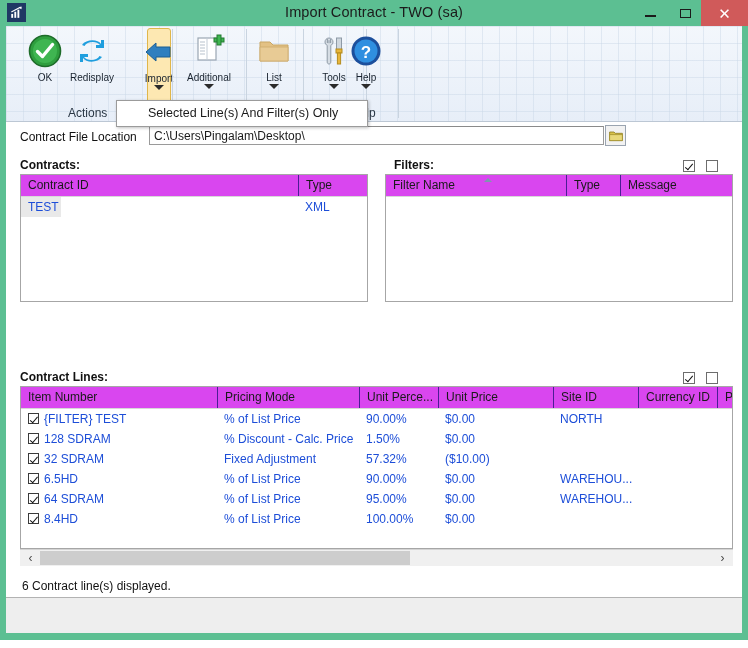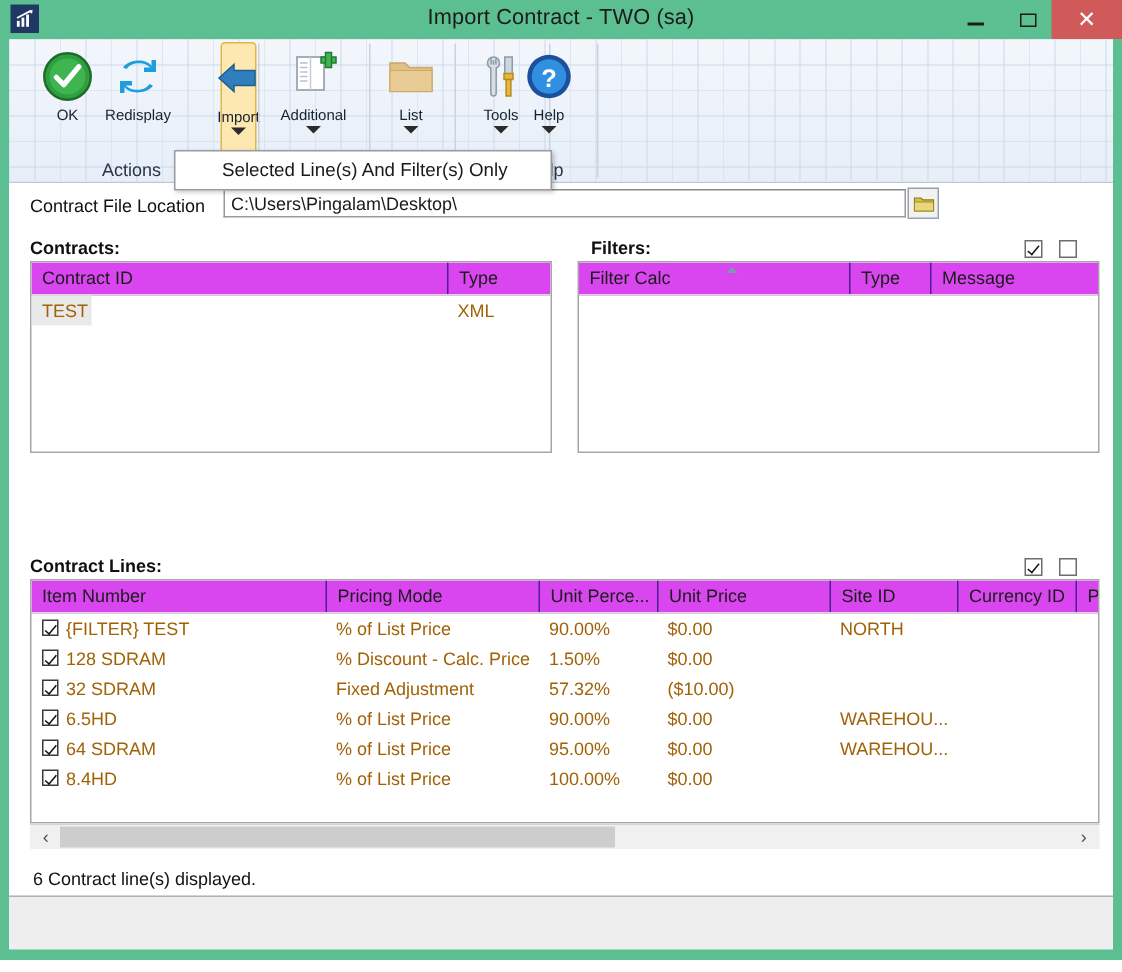--- a/index.html
+++ b/index.html
@@ -236,21 +236,21 @@
   }
   .hcell.bord { border-left: 1px solid #4c1d95; }
   .grow {
     position: relative;
     height: 20px;
   }
   .cell {
     position: absolute;
     top: 0; height: 20px; line-height: 20px;
     font-size: 12px;
-    color: #a16207;
+    color: #1d4ed8;
     padding-left: 7px;
     box-sizing: border-box;
     white-space: nowrap;
     overflow: hidden;
   }
   .cell.sel { background: #e9e9e9; }
   .status {
     position: absolute;
     font-size: 12px;
     color: #111;
@@ -498,21 +498,21 @@
     </div>
     <div class="status" style="left:16px; top:332px;">1 Contract(s) displayed.</div>
 
     <div class="sec-title" style="left:379px; top:36px;padding-left:9px;">Filters:</div>
     <div class="cbpair" style="left:677px; top:36px;">
       <span class="cbx checked"></span>
       <span class="cbx" style="margin-left:8px;"></span>
     </div>
     <div class="grid-box" style="left:379px; top:52px; width:348px; height:128px;">
       <div class="grid-head">
-        <div class="hcell" style="left:0; width:180px;">Filter Calc</div>
+        <div class="hcell" style="left:0; width:180px;">Filter Name</div>
         <div class="sortcaret" style="left:98px; top:3px;"></div>
         <div class="hcell bord" style="left:180px; width:54px;">Type</div>
         <div class="hcell bord" style="left:234px; width:114px;">Message</div>
       </div>
     </div>
     <div class="status" style="left:381px; top:332px;">0 Filter(s) displayed.</div>
 
     <div class="sec-title" style="left:14px; top:248px;">Contract Lines:</div>
     <div class="cbpair" style="left:677px; top:248px;">
       <span class="cbx checked"></span>

